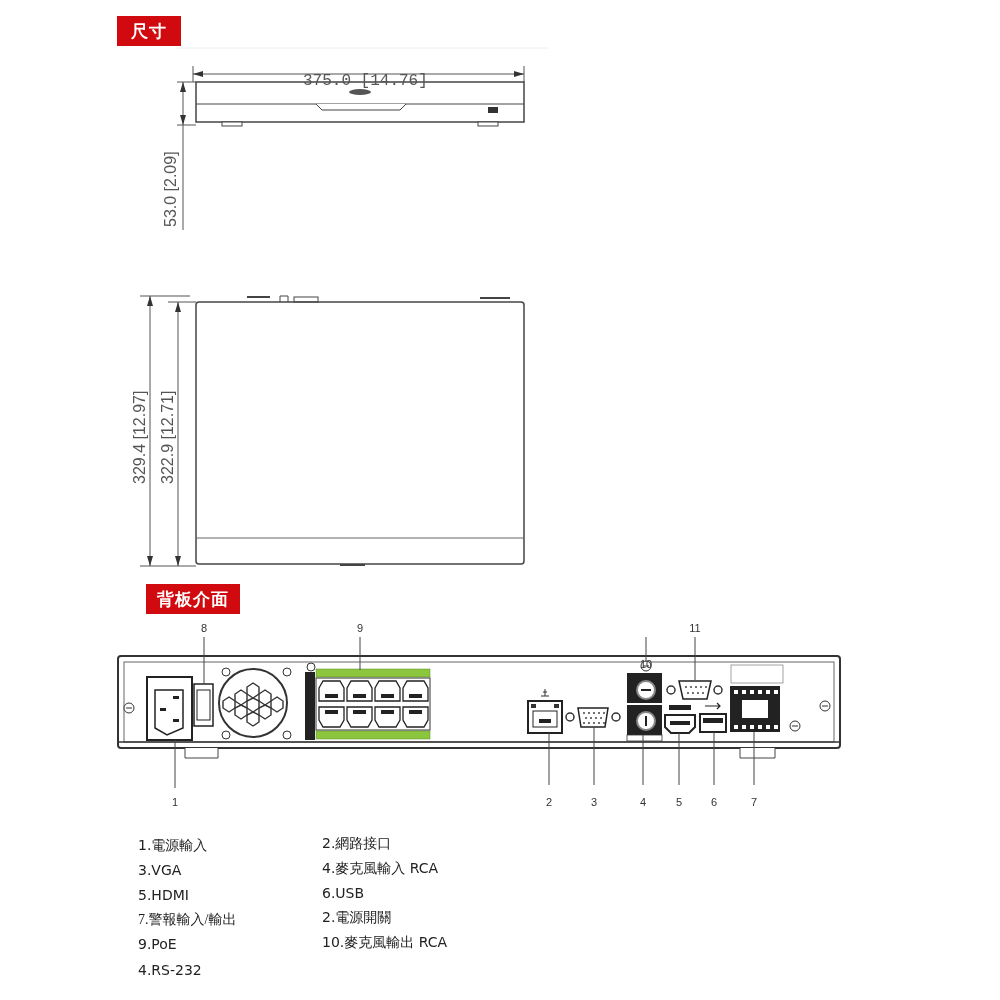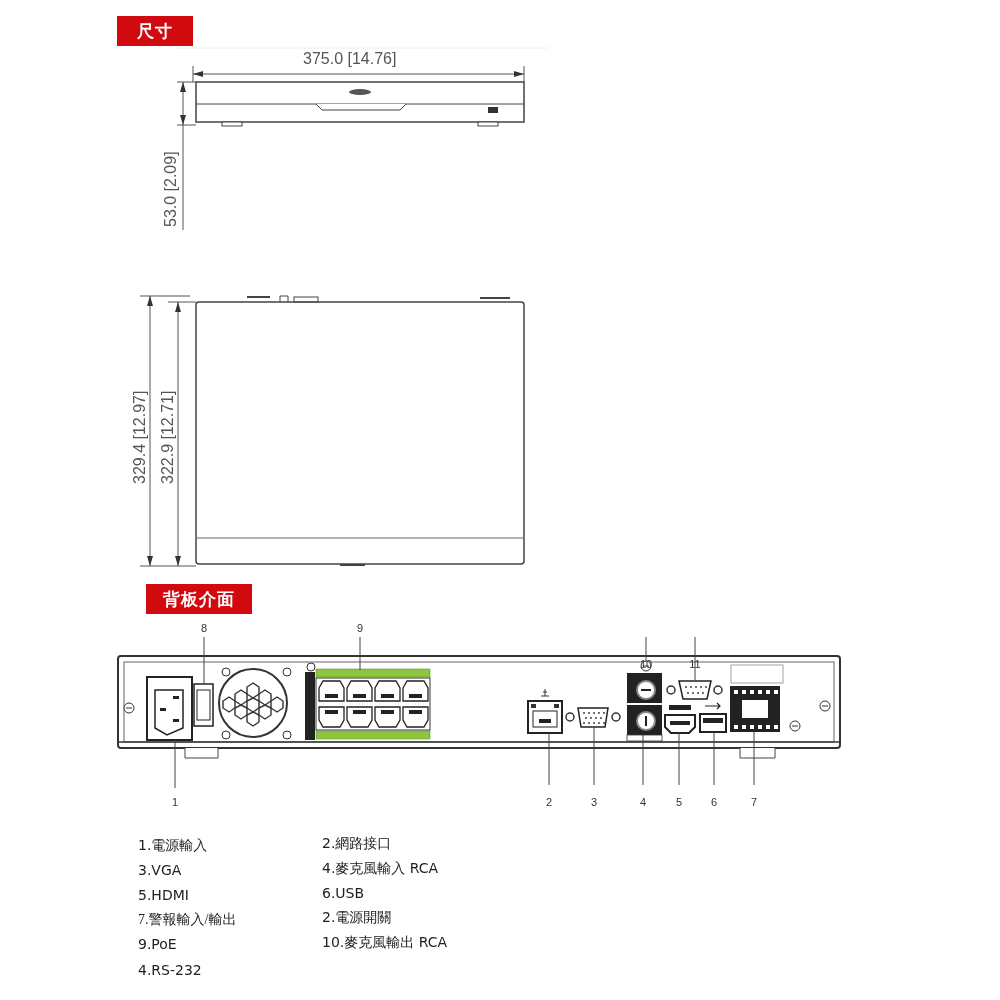--- a/index.html
+++ b/index.html
@@ -1,19 +1,19 @@
 <!DOCTYPE html>
 <html><head>
 <meta charset="utf-8">
 <style>
   html, body { margin:0; padding:0; background:#ffffff; }
   body { width:1000px; height:1000px; position:relative; overflow:hidden;
          font-family:"DejaVu Sans", "Liberation Sans", sans-serif; color:#222; }
   .section-badge { position:absolute; background:#d10a0f; color:#fff; font-weight:bold;
-                   font-size:17px; line-height:30px; height:30px; padding:0 16px; letter-spacing:1px; }
+                   font-size:17px; line-height:30px; height:30px; padding:0 10px; letter-spacing:1px; }
   #badge-dim { left:117px; top:16px; width:44px; text-align:center; }
   #badge-rear { left:117px; top:584px; width:74px; text-align:center;margin-left:29px; }
   .dim-label { position:absolute; font-family:"Liberation Sans", sans-serif; color:#555; font-size:16px; white-space:nowrap; }
   .vert { transform-origin:left top; transform:rotate(-90deg); }
   svg.layer { position:absolute; left:0; top:0; }
   .callout { position:absolute; font-family:"Liberation Sans", sans-serif; font-size:11px; color:#333; text-align:center; width:20px; margin-left:-10px; }
   .legend { position:absolute; font-family:"DejaVu Sans", sans-serif; font-size:14px; color:#222; white-space:nowrap;text-align:center; }
 </style>
 </head>
 <body>
@@ -61,21 +61,21 @@
   <line x1="168" y1="302" x2="196" y2="302" stroke="#555" stroke-width="1"></line>
   <line x1="140" y1="566" x2="196" y2="566" stroke="#555" stroke-width="1"></line>
   <line x1="150" y1="296" x2="150" y2="566" stroke="#555" stroke-width="1"></line>
   <line x1="178" y1="302" x2="178" y2="566" stroke="#555" stroke-width="1"></line>
   <polygon points="150,296 147,306 153,306" fill="#333"></polygon>
   <polygon points="150,566 147,556 153,556" fill="#333"></polygon>
   <polygon points="178,302 175,312 181,312" fill="#333"></polygon>
   <polygon points="178,566 175,556 181,556" fill="#333"></polygon>
 </svg>
 
-<div class="dim-label" style="left:303px; top:50px;">375.0  [14.76]</div>
+<div class="dim-label" style="left:303px; top:72px;font-family:Liberation Mono, monospace;">375.0  [14.76]</div>
 <div class="dim-label vert" style="left:162px; top:227px;">53.0  [2.09]</div>
 <div class="dim-label vert" style="left:131px; top:484px;">329.4  [12.97]</div>
 <div class="dim-label vert" style="left:159px; top:484px;">322.9  [12.71]</div>
 
 <svg class="layer" width="1000" height="1000">
 
   <g>
     <rect x="118" y="656" width="722" height="92" rx="3" fill="#fff" stroke="#333" stroke-width="2"></rect>
     <rect x="124" y="662" width="710" height="80" fill="none" stroke="#666" stroke-width="1"></rect>
     <line x1="118" y1="742" x2="840" y2="742" stroke="#333" stroke-width="1.5"></line>
@@ -254,21 +254,21 @@
     <line x1="643" y1="735" x2="643" y2="785"></line>
     <line x1="679" y1="733" x2="679" y2="785"></line>
     <line x1="714" y1="732" x2="714" y2="785"></line>
     <line x1="754" y1="732" x2="754" y2="785"></line>
   </g>
 </svg>
 
 <div class="callout" style="left:204px; top:622px;">8</div>
 <div class="callout" style="left:360px; top:622px;">9</div>
 <div class="callout" style="left:646px; top:622px;margin-top:36px;">10</div>
-<div class="callout" style="left:695px; top:622px;margin-top:36px;">11</div>
+<div class="callout" style="left:695px; top:622px;">11</div>
 
 <div class="callout" style="left:175px; top:796px;">1</div>
 <div class="callout" style="left:549px; top:796px;">2</div>
 <div class="callout" style="left:594px; top:796px;">3</div>
 <div class="callout" style="left:643px; top:796px;">4</div>
 <div class="callout" style="left:679px; top:796px;">5</div>
 <div class="callout" style="left:714px; top:796px;">6</div>
 <div class="callout" style="left:754px; top:796px;">7</div>
 
 <div class="legend" style="left:138px; top:837px;">1.電源輸入</div>

